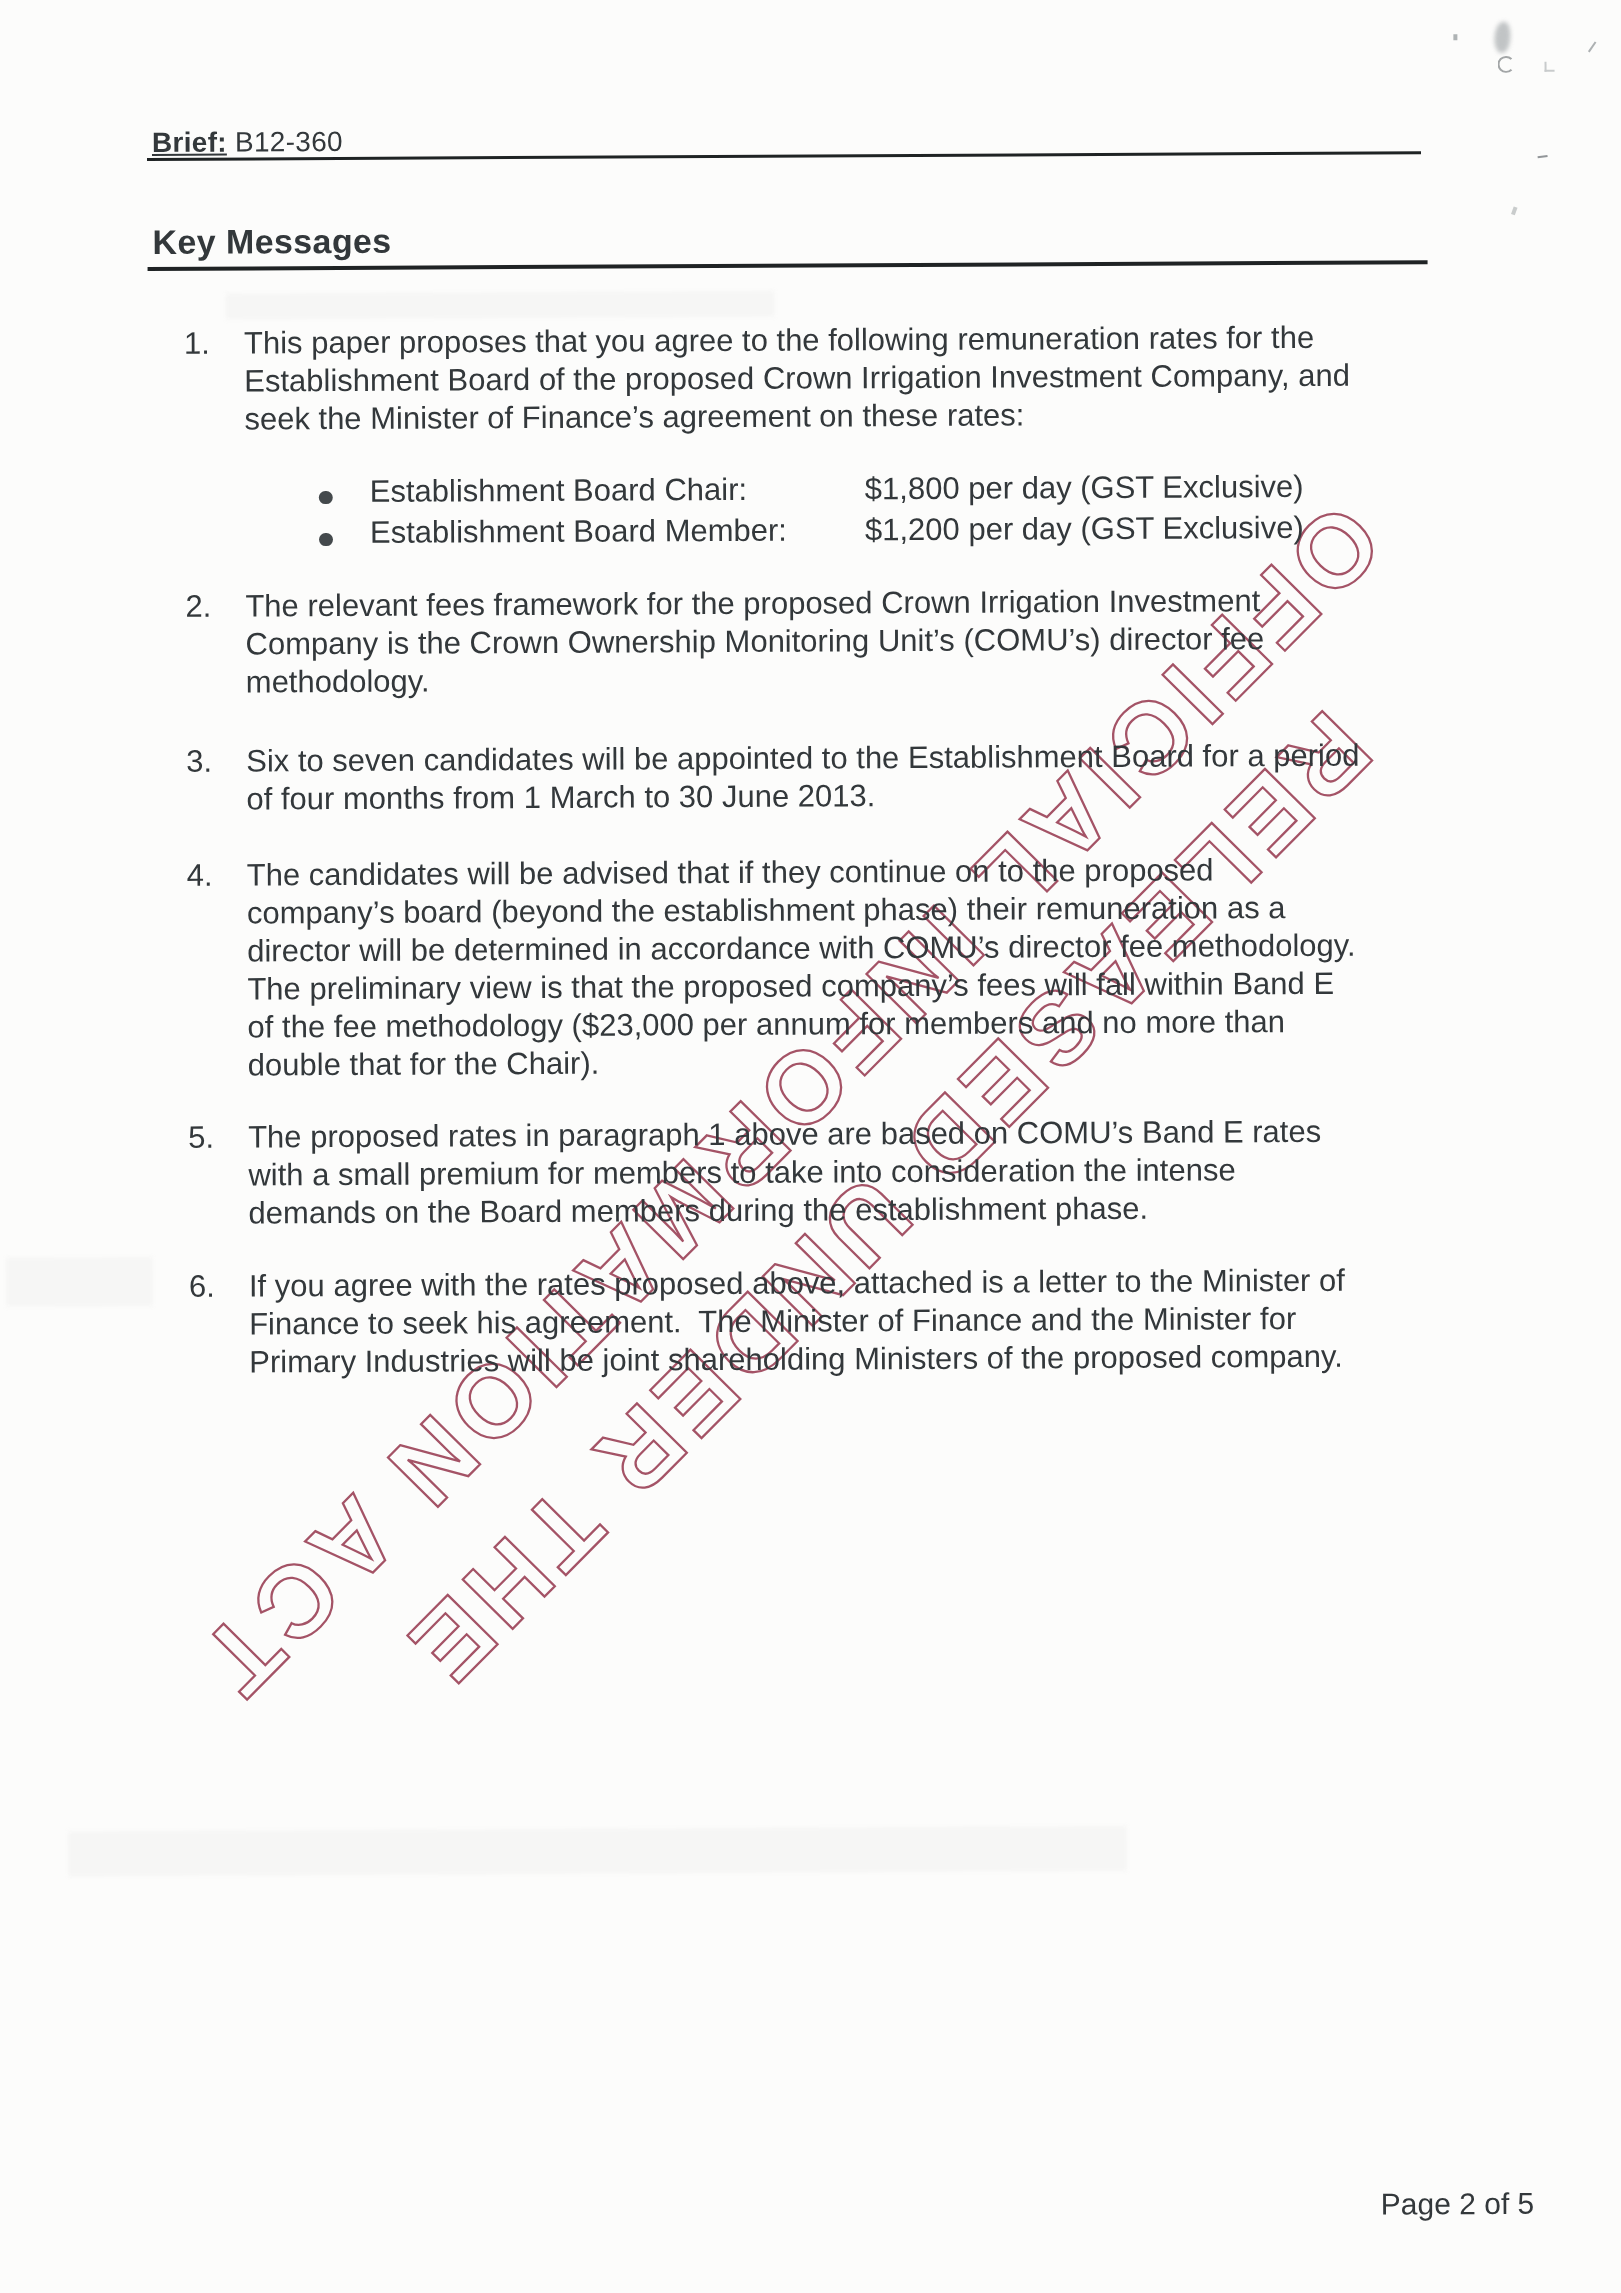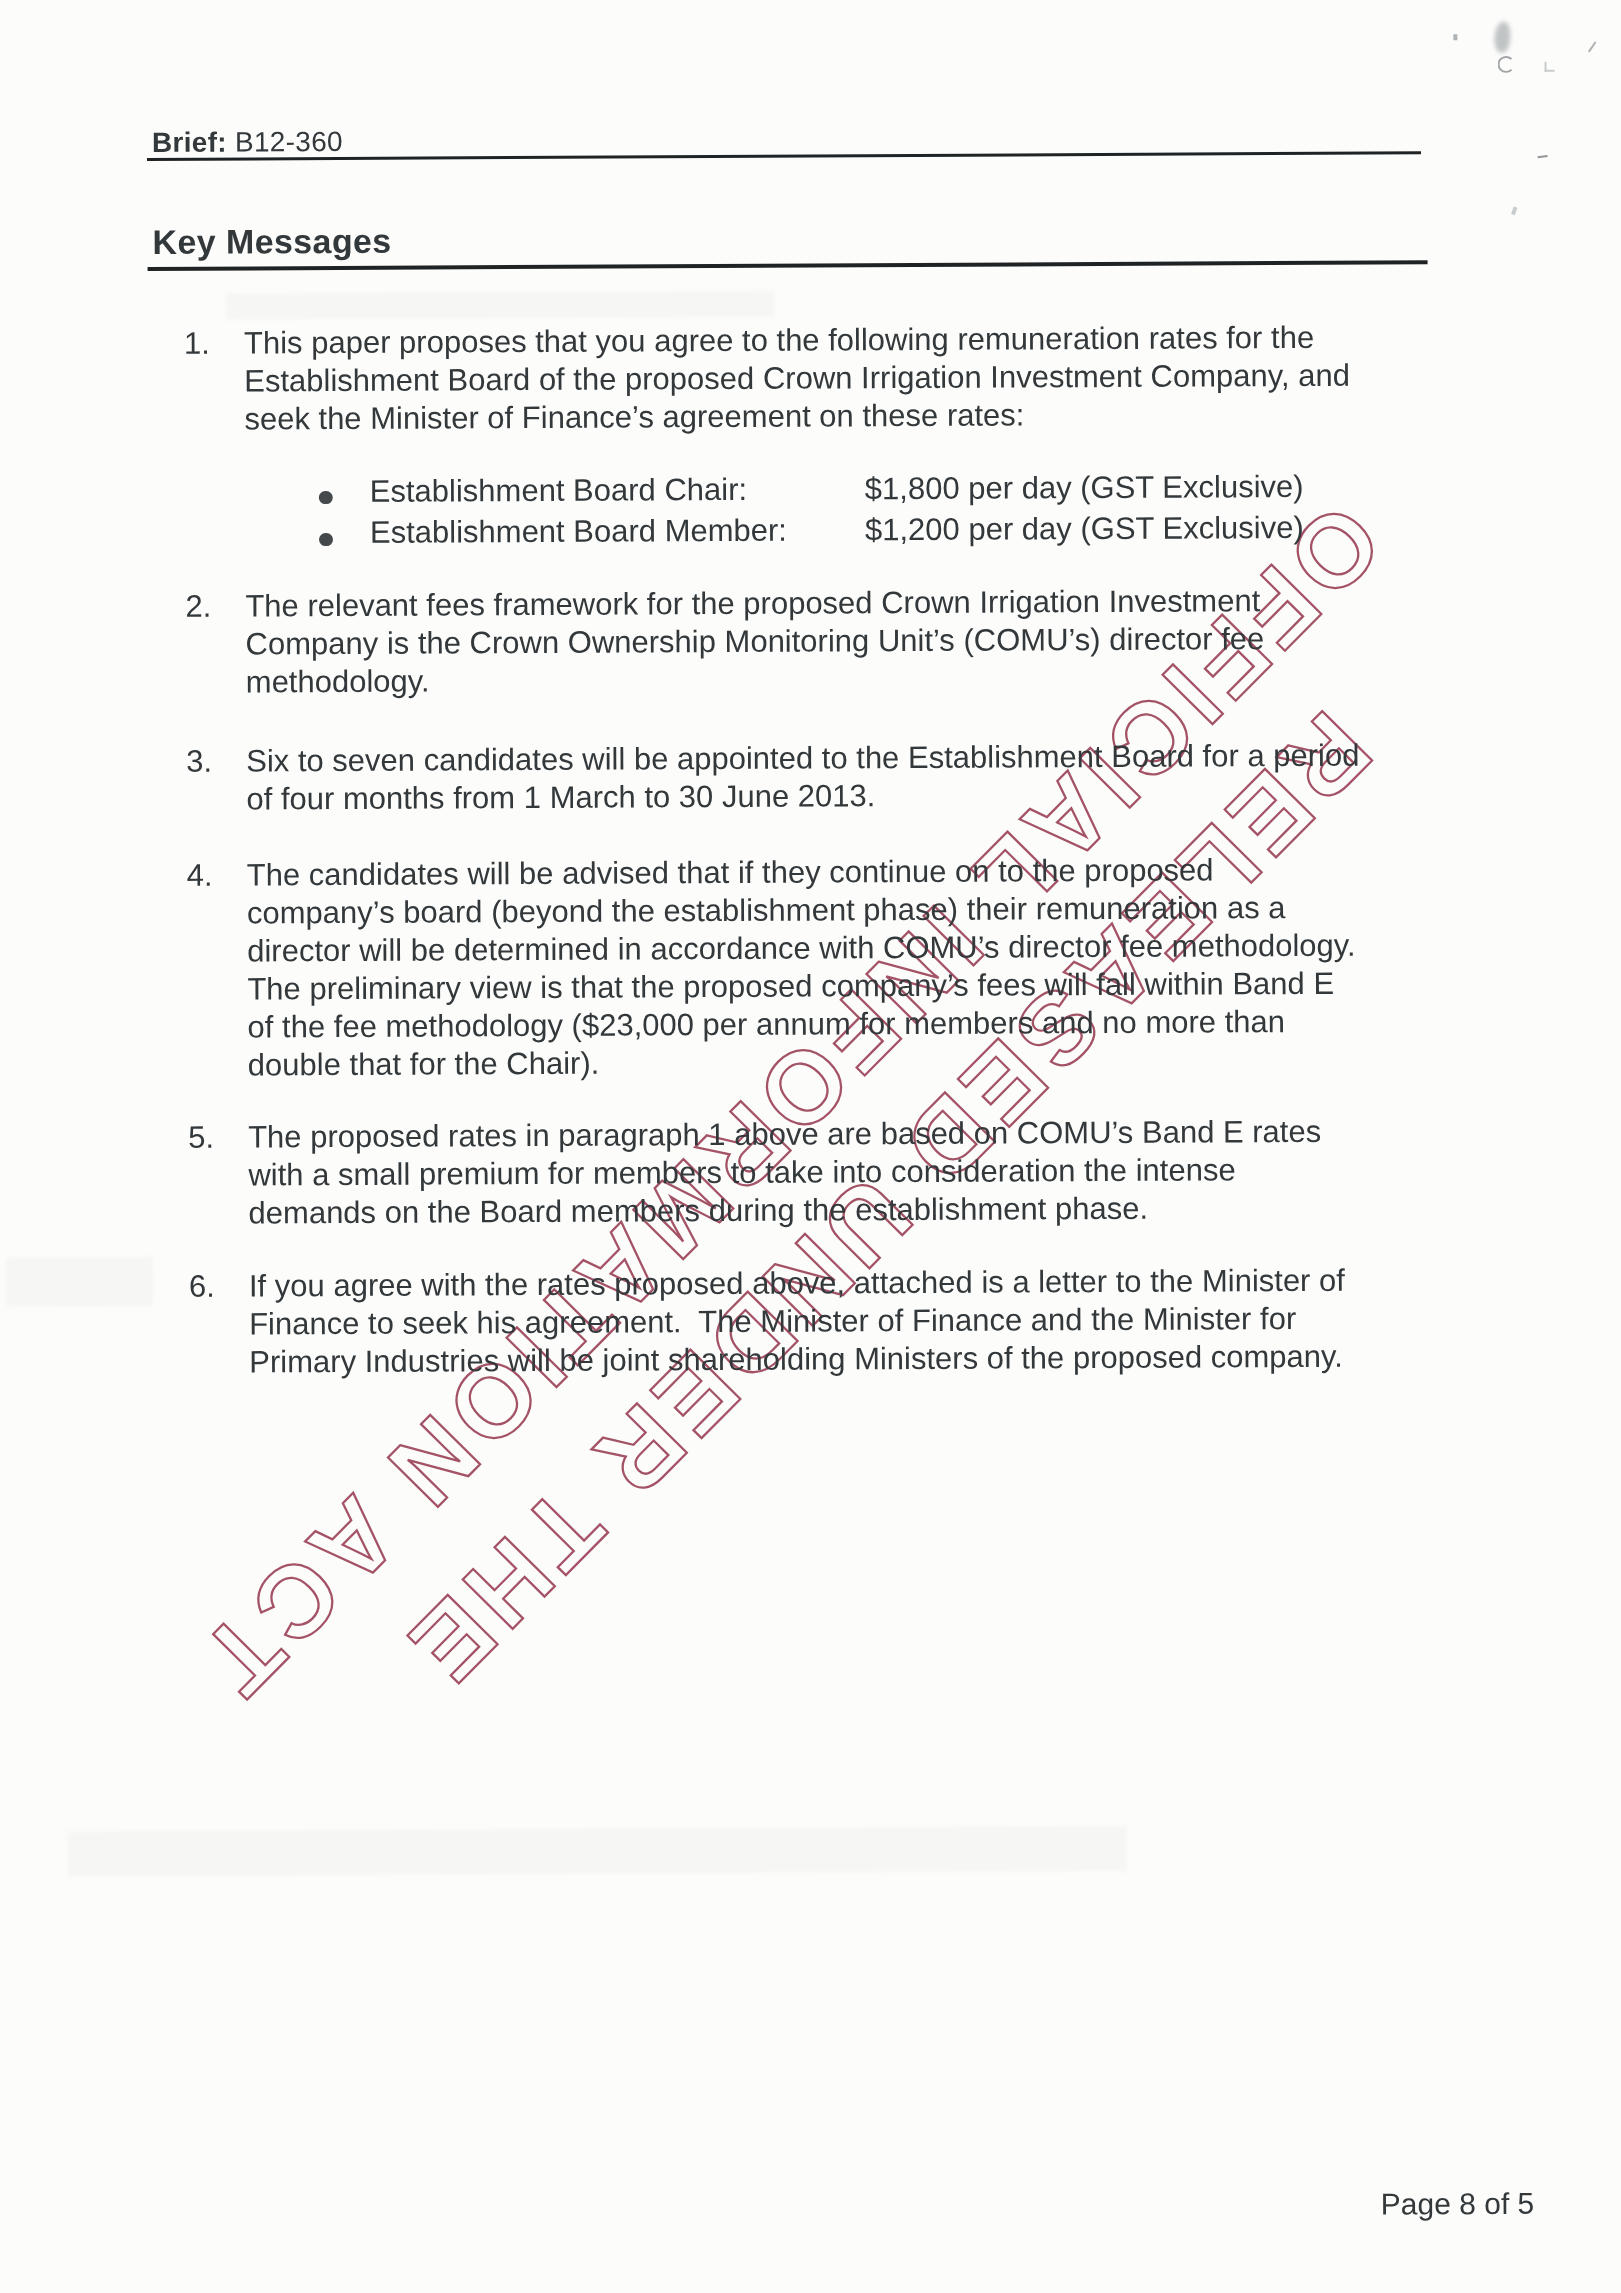--- a/index.html
+++ b/index.html
@@ -11,21 +11,21 @@
     color:var(--ink);
   }
   #page { position:relative; width:1621px; height:2294px; background:#fcfcfb; }
   #scan { position:absolute; inset:0; transform:rotate(-0.3deg); transform-origin:147px 157px; }
 
   .abs { position:absolute; }
   .line { white-space:pre; }
 
   
   .brief { left:152px; top:127px; font-size:28px; letter-spacing:0.3px; }
-  .brief .b { font-weight:bold; }
+  .brief .b { font-weight:bold;text-decoration:underline; }
   .rule { background:var(--rule); height:2.9px; }
   .rule-1 { left:147px; top:158px; width:1274px; }
   .rule-2 { left:147px; top:267px; width:1280px; height:3.9px; }
 
   .title { left:152px; top:223px; font-size:34px; font-weight:bold; letter-spacing:0.4px; }
 
   
   .para { left:0; width:1621px; font-size:31px; line-height:38px; }
   .para .num { position:absolute; left:183px; top:0; }
   .para .lines { position:absolute; left:243px; top:0; }
@@ -144,21 +144,21 @@
 
     <div class="abs para" style="top:1268px">
       <span class="num">6.</span>
       <div class="lines">
         <div class="line">If you agree with the rates proposed above, attached is a letter to the Minister of</div>
         <div class="line">Finance to seek his agreement.  The Minister of Finance and the Minister for</div>
         <div class="line">Primary Industries will be joint shareholding Ministers of the proposed company.</div>
       </div>
     </div>
 
-    <div class="abs footer">Page 8 of 5</div>
+    <div class="abs footer">Page 2 of 5</div>
 
     <div class="art smudge"></div>
     <div class="art mark-e"></div>
     <div class="art mark-dot1"></div>
     <div class="art mark-t"></div>
     <div class="art mark-plus"></div>
     <div class="art mark-v"></div>
     <div class="art mark-comma"></div>
     <div class="art patch patch-a"></div>
     <div class="art patch patch-b"></div>

